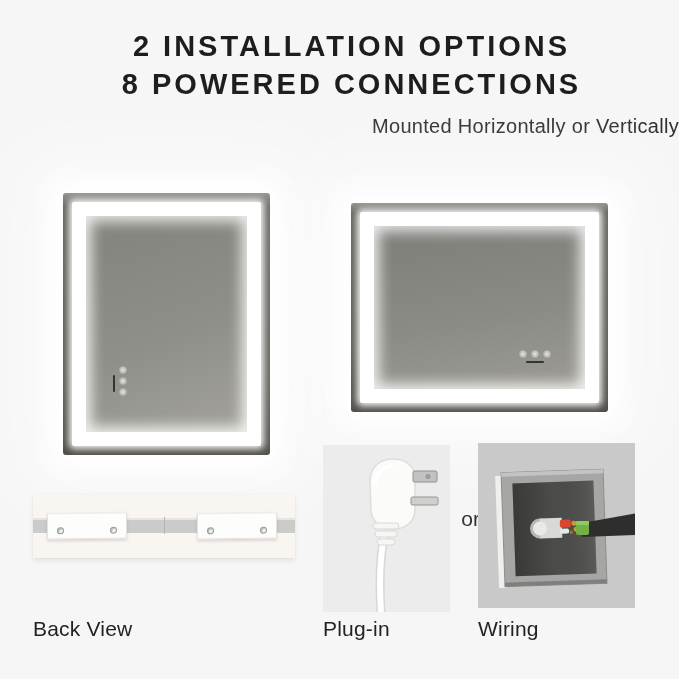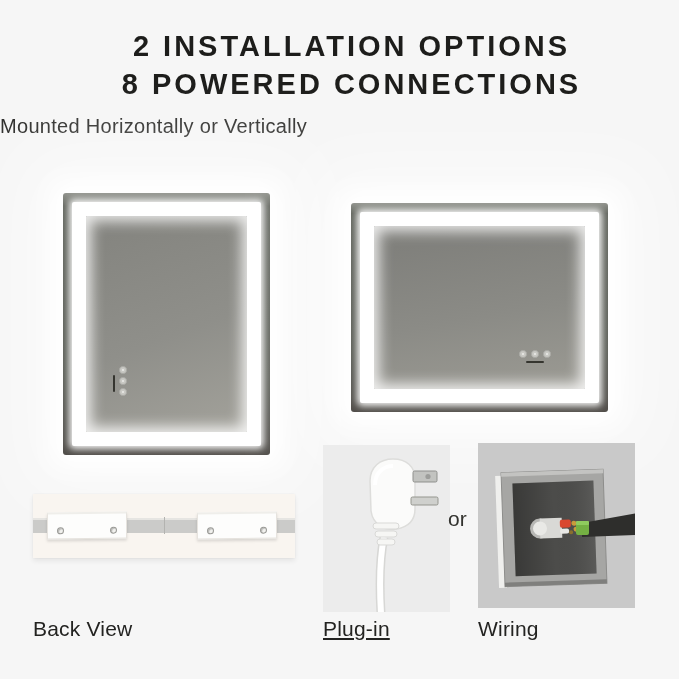--- a/index.html
+++ b/index.html
@@ -11,21 +11,21 @@
     color:#1d1d1b;
   }
 
   
   .titles{position:absolute;top:27px;left:0;width:679px;text-align:center;margin-left:12px;}
   .title-line{
     font-weight:bold;font-size:29px;line-height:38px;
     letter-spacing:3px;color:#1d1d1b;
   }
   .subtitle{
-    position:absolute;top:115px;left:0;width:679px;text-align:left;
+    position:absolute;top:115px;left:0;width:679px;text-align:right;
     font-size:20px;color:#2b2b29;letter-spacing:.3px;
   }
 
   
   .mirror{
     position:absolute;border-radius:3px;
     background:linear-gradient(180deg,#93958f 0%,#63665f 5%,#5b5e57 70%,#514e4a 100%);
     box-shadow:0 0 26px 14px rgba(255,255,255,.95),
                0 0 70px 40px rgba(255,255,255,.55);
   }
@@ -89,31 +89,31 @@
   
   .plug-card{
     position:absolute;left:323px;top:445px;width:127px;height:167px;
     background:#ececec;
   }
   .wiring-card{
     position:absolute;left:478px;top:443px;width:157px;height:165px;
     background:#c9c9c9;
   }
   .or-sep{
-    position:absolute;left:448px;top:507px;width:32px;text-align:left;
+    position:absolute;left:448px;top:507px;width:32px;text-align:right;
     font-size:21px;color:#33332f;
   }
 
   
   .caption{
     position:absolute;top:617px;text-align:left;
     font-size:21px;color:#232321;letter-spacing:.2px;
   }
   .cap-back{left:33px;width:262px;}
-  .cap-plug{left:323px;width:127px;text-decoration:underline;}
+  .cap-plug{left:323px;width:127px;}
   .cap-wire{left:478px;width:157px;}
 </style>
 </head>
 <body>
 
 <div>
 
   <div class="titles">
     <div class="title-line">2 INSTALLATION OPTIONS</div>
     <div class="title-line">8 POWERED CONNECTIONS</div>

